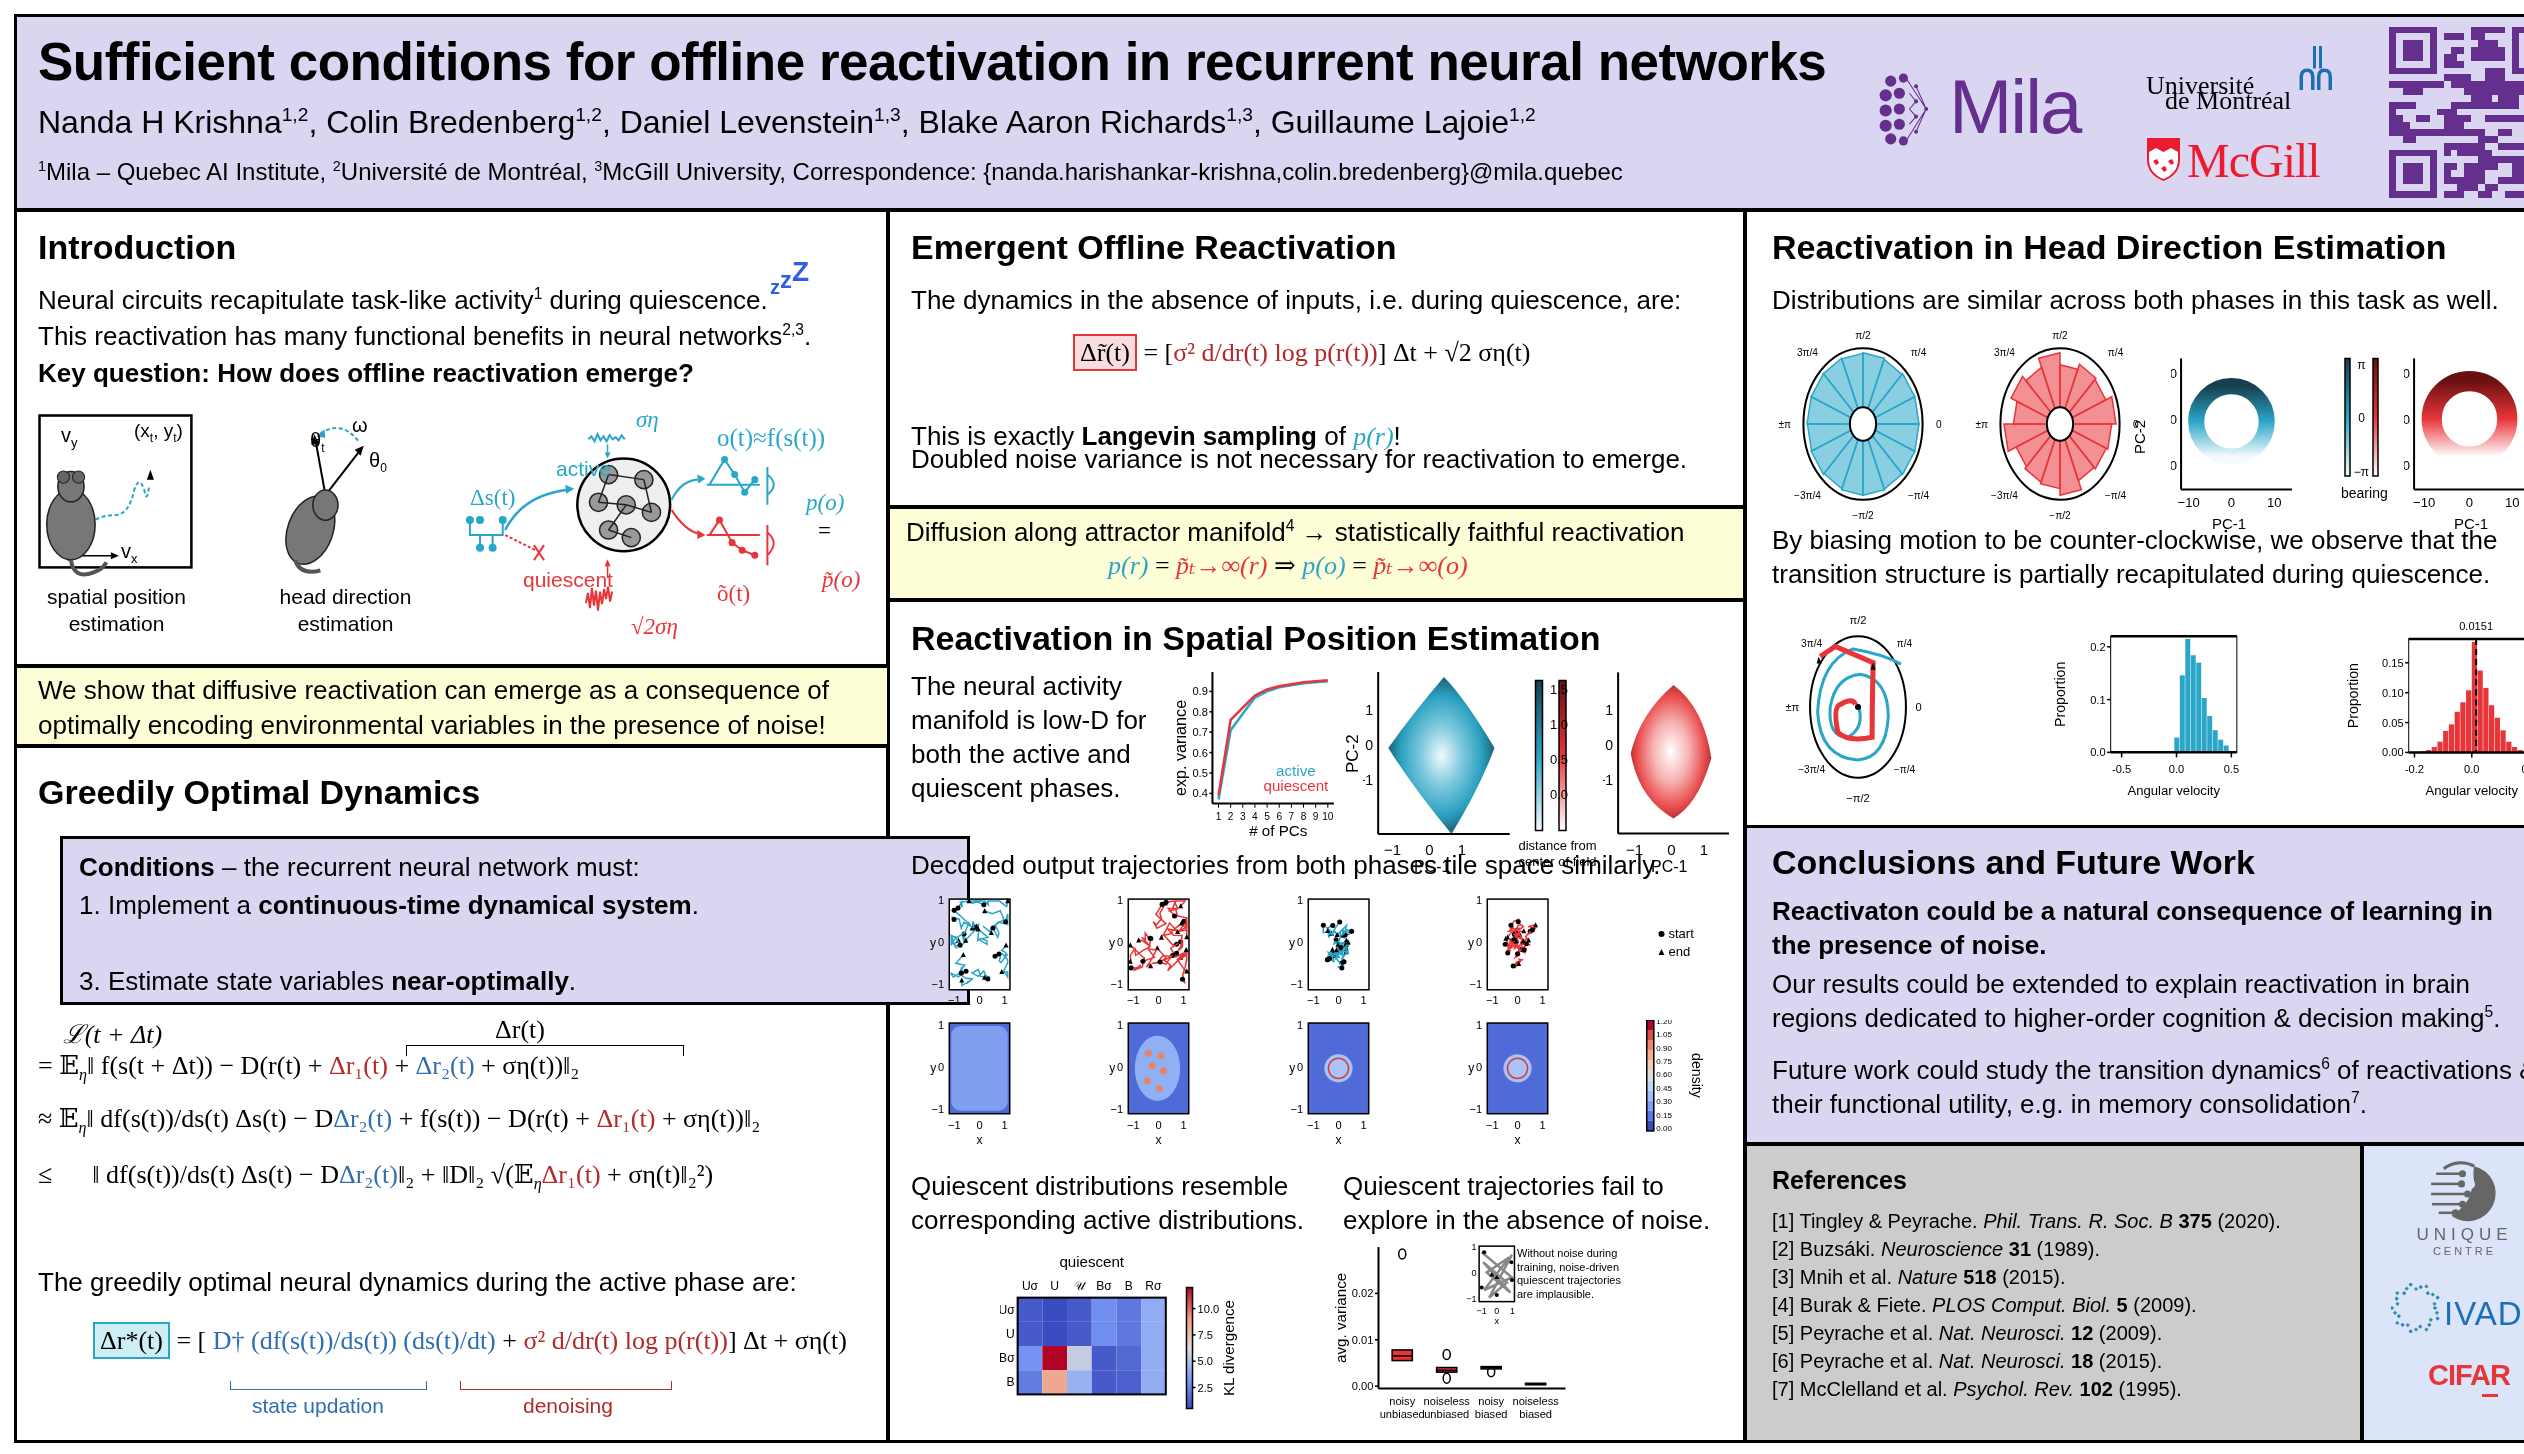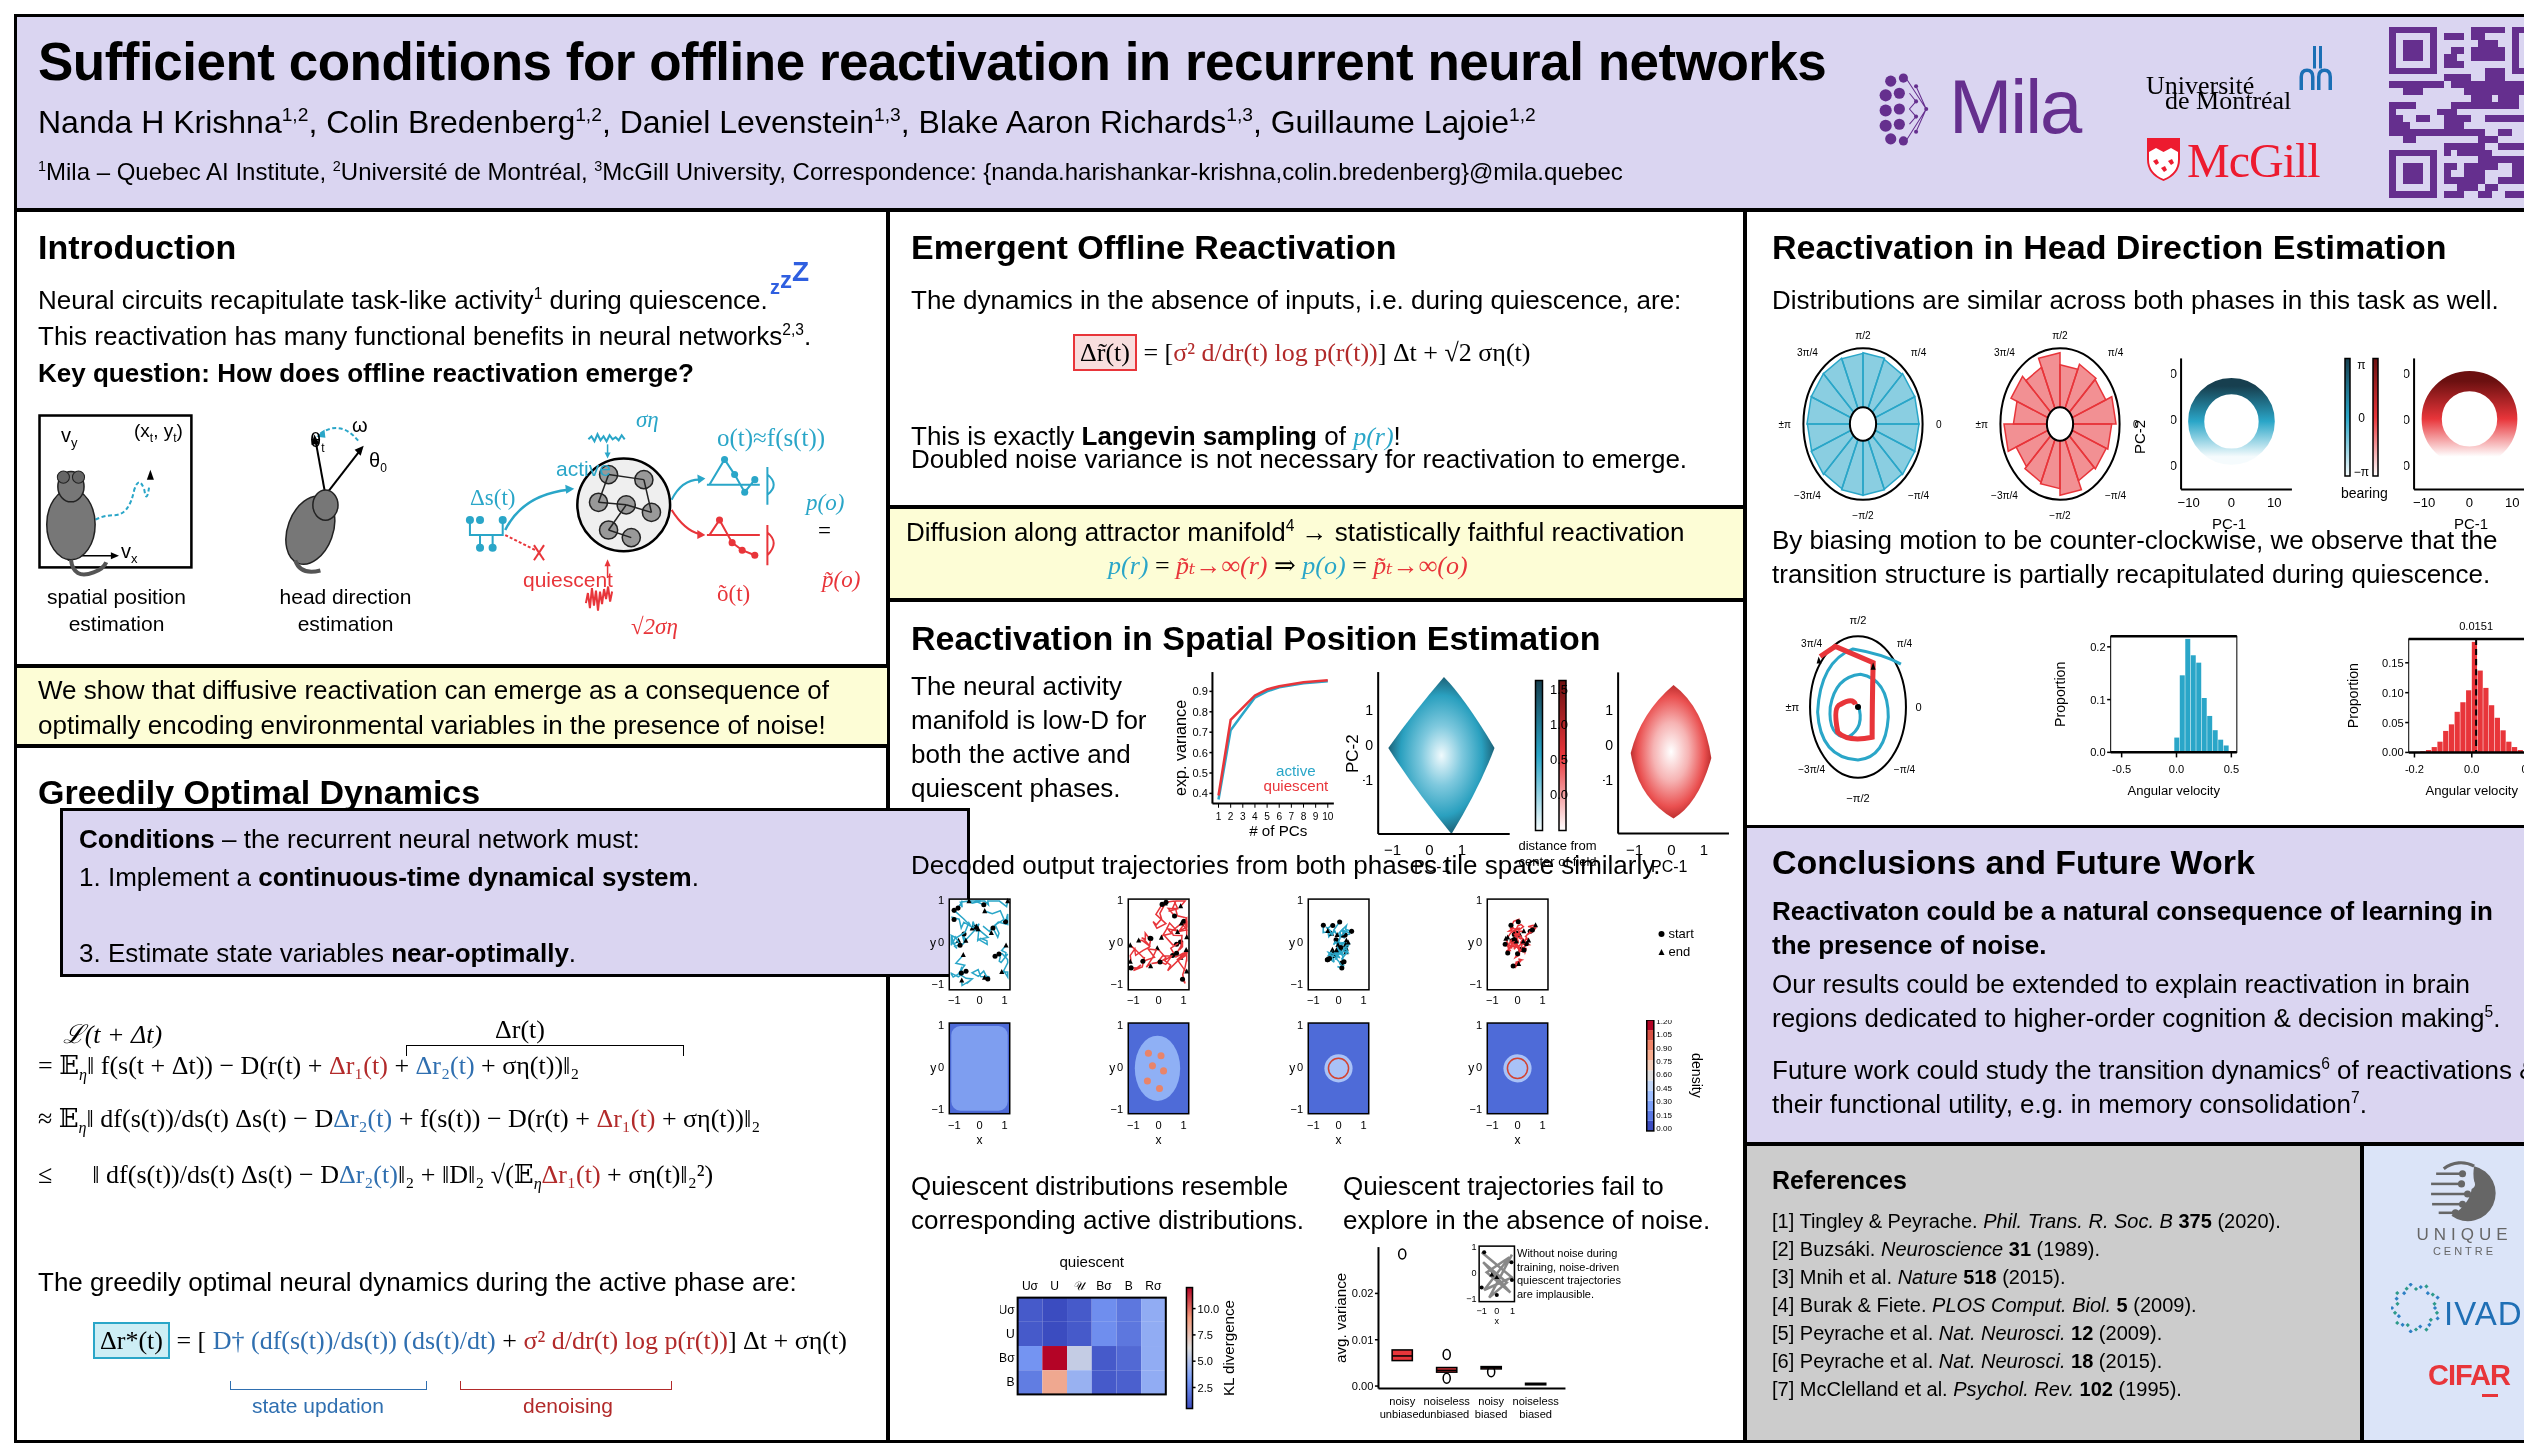--- a/index.html
+++ b/index.html
@@ -494,21 +494,21 @@
   <div class="abs red eq it" style="left:784px;top:134px;font-size:23px;margin-top:24px;">p̃(o)</div>
 </div>
 
 <div class="hline" style="left:16.7px;top:664px;width:870px;"></div>
 <div class="abs yel" style="left:16.7px;top:668px;width:870px;height:76px;"></div>
 <div class="abs p" style="left:38px;top:673px;width:838px;font-size:26px;line-height:35px;">We show that diffusive reactivation can emerge as a consequence of optimally encoding environmental variables in the presence of noise!</div>
 <div class="hline" style="left:16.7px;top:744px;width:870px;"></div>
 
 <div class="abs h2" style="left:38px;top:773px;">Greedily Optimal Dynamics</div>
 
-<div class="abs cond-box" style="left:60px;top:808px;width:910px;height:169px;">
+<div class="abs cond-box" style="left:60px;top:836px;width:910px;height:169px;">
   <div class="p" style="position:absolute;left:16px;top:11px;white-space:nowrap;"><span class="b">Conditions</span><span> – the recurrent neural network must:</span></div>
   <div class="p" style="position:absolute;left:16px;top:49px;white-space:nowrap;"><span>1. Implement a </span><span class="b">continuous-time dynamical system</span><span>.</span></div>
   <div class="p" style="position:absolute;left:16px;top:125px;white-space:nowrap;"><span>3. Estimate state variables </span><span class="b">near-optimally</span><span>.</span></div>
 </div>
 
 <div class="abs eq" style="left:38px;top:1015px;width:838px;">
   <div style="position:absolute;left:25px;top:0;" class="it">ℒ(t + Δt)</div>
   <div style="position:absolute;left:457px;top:0;">Δr(t)</div>
   <div style="position:absolute;left:368px;top:30px;width:278px;height:11px;border:1.5px solid #000;border-bottom:none;"></div>
   <div style="position:absolute;left:0;top:35px;">

